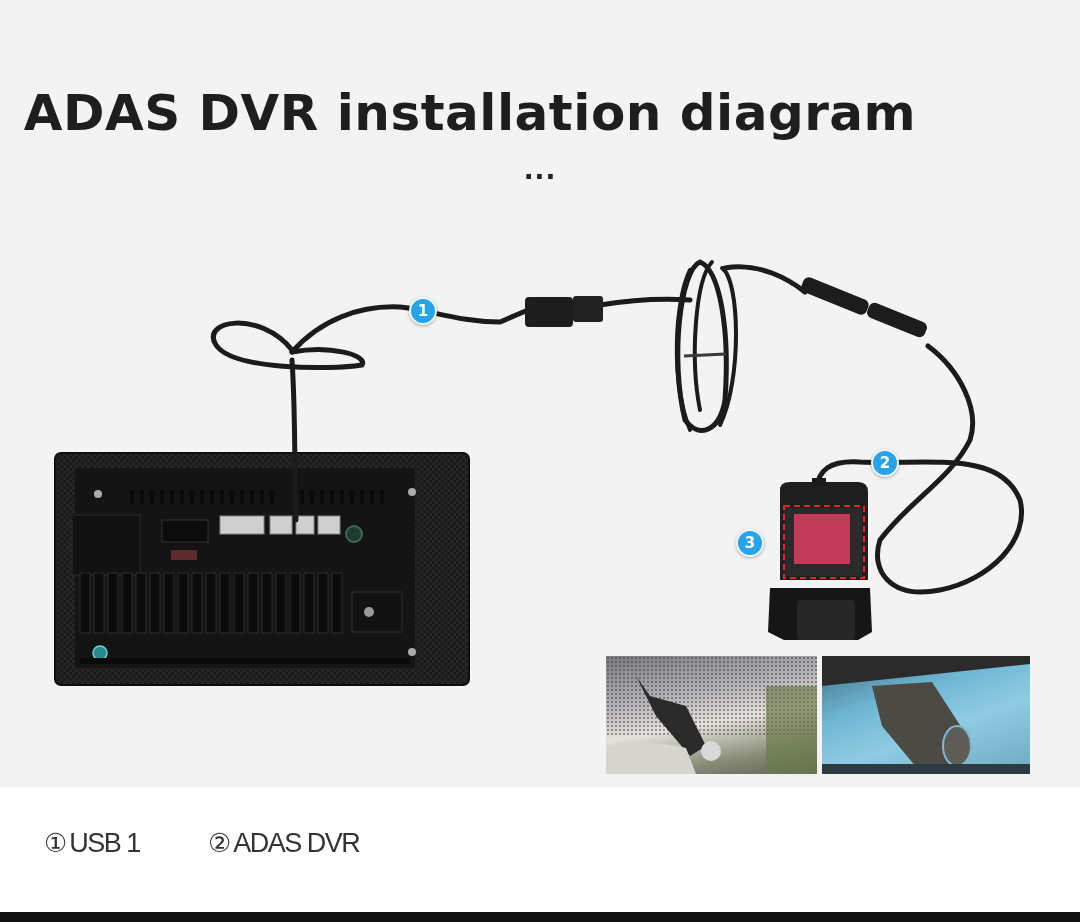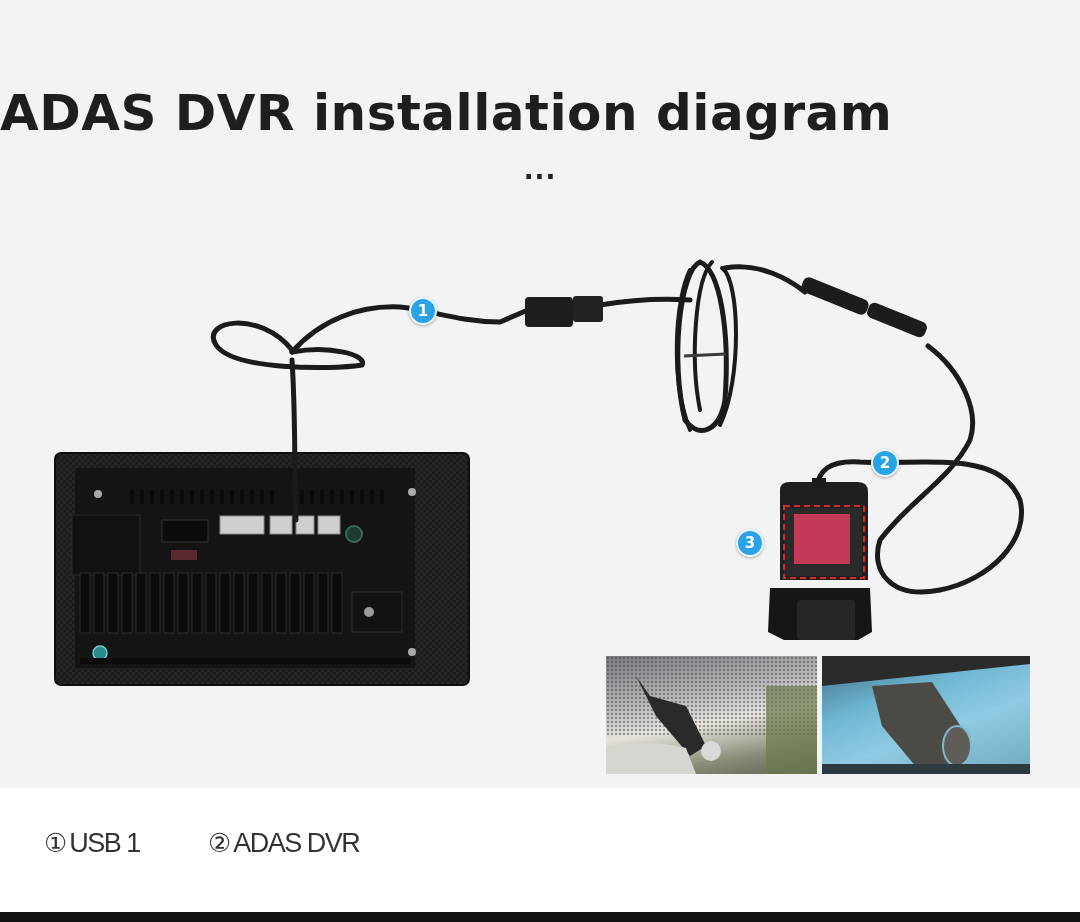--- a/index.html
+++ b/index.html
@@ -3,21 +3,21 @@
 <meta charset="utf-8">
 <style>
   html, body { margin: 0; padding: 0; }
   body {
     width: 1080px; height: 922px; overflow: hidden; position: relative;
     background: #f3f3f3;
     font-family: "DejaVu Sans", sans-serif;
   }
   .title {
     position: absolute; left: 0; width: 940px; top: 84px;
-    text-align: left; font-size: 50px; font-weight: bold; color: #1e1e1e;
+    text-align: center; font-size: 50px; font-weight: bold; color: #1e1e1e;
     letter-spacing: 0.5px; font-family: "DejaVu Sans", sans-serif;
   }
   .dots {
     position: absolute; left: 0; width: 1080px; top: 155px;
     text-align: center; font-size: 26px; font-weight: bold; color: #222; letter-spacing: 1px;
   }
   .stage { position: absolute; left: 0; top: 0; width: 1080px; height: 790px; }
   .badge {
     position: absolute; width: 24px; height: 24px; border-radius: 50%;
     background: #2aa3e6; color: #fff; font-weight: bold; font-size: 15px;

